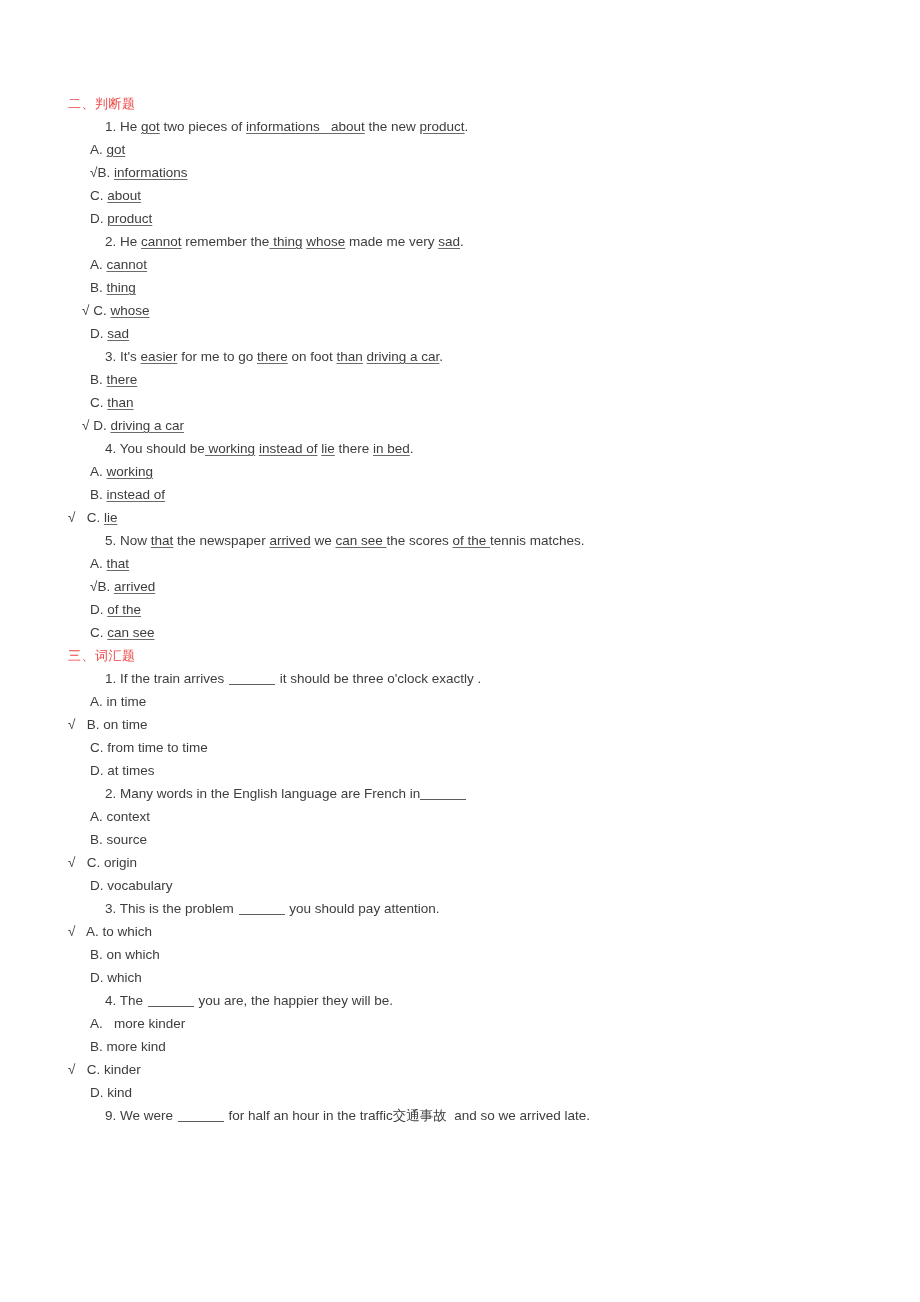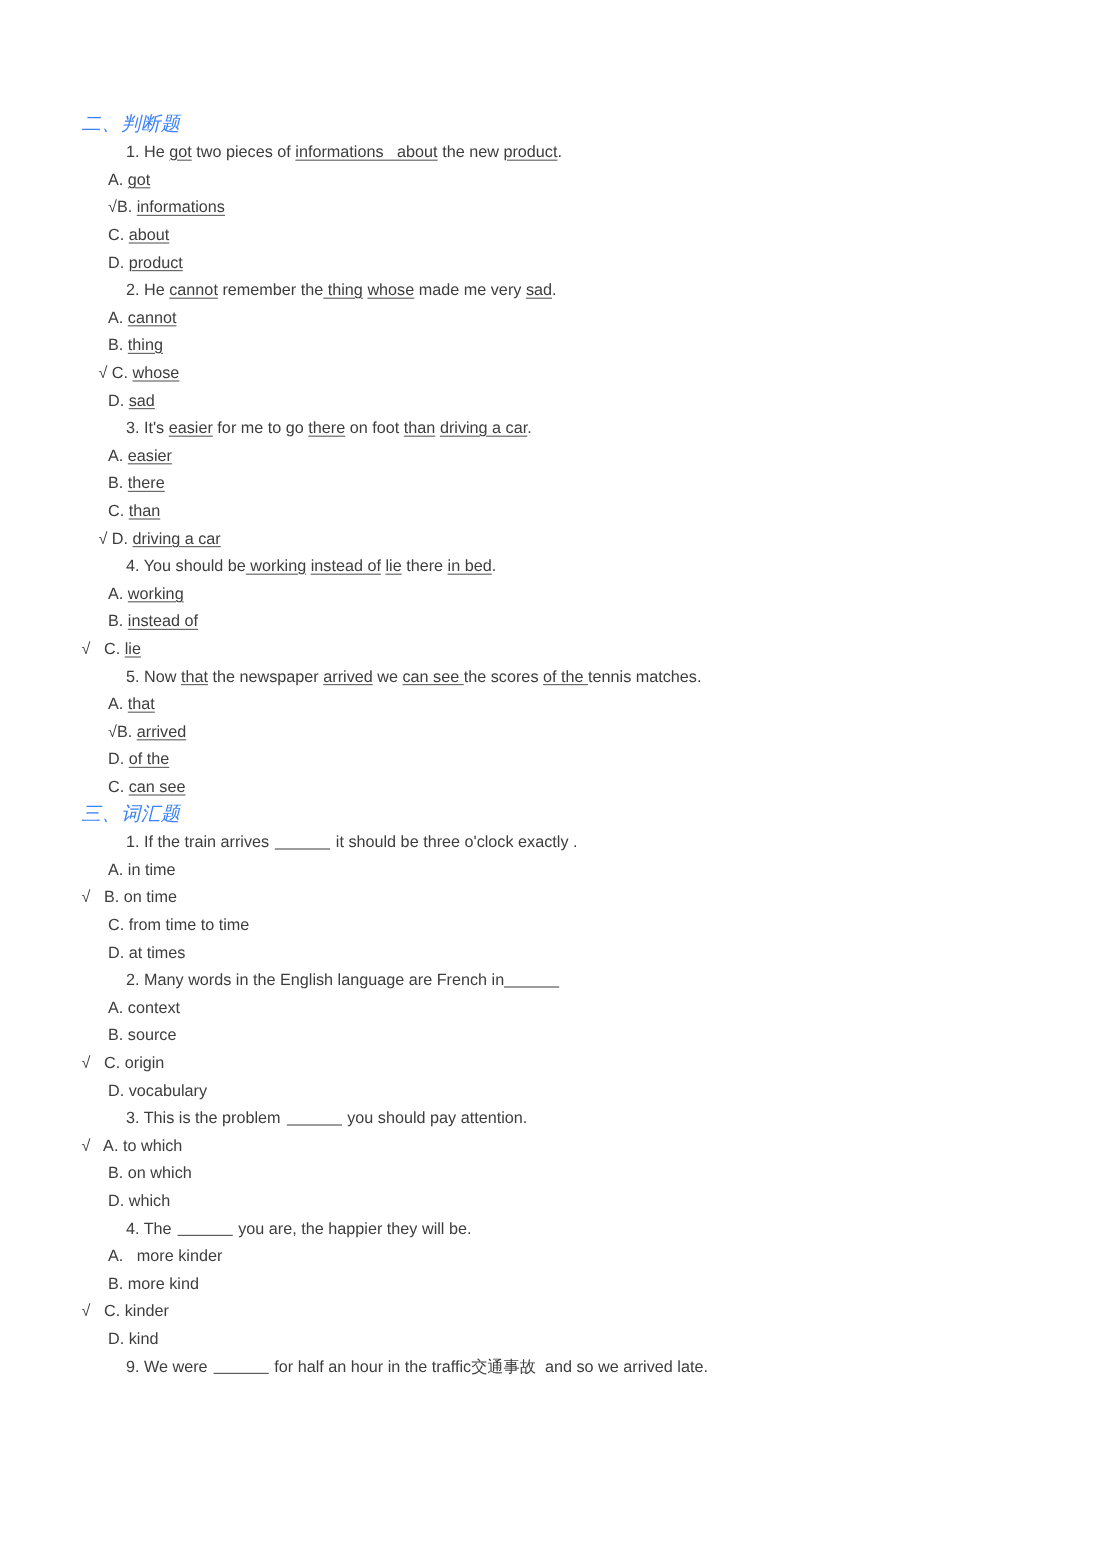--- a/index.html
+++ b/index.html
@@ -15,26 +15,25 @@
     color: #3a3a3a;
     -webkit-font-smoothing: antialiased;
   }
   .page {
     position: absolute;
     left: 68px;
     top: 92px;
     width: 790px;
   }
   .section-head {
-    font-size: 16px;
+    font-size: 13px;
     line-height: 23px;
-    color: #3b82f6;
+    color: #ef4444;
     letter-spacing: 0.5px;
     white-space: pre;
-    font-style: italic;
   }
   .q-line {
     font-size: 13.5px;
     line-height: 23px;
     color: #3d3d3d;
     white-space: pre;
     margin-left: 37px;
   }
   .opt-line {
     font-size: 13.5px;
@@ -74,21 +73,20 @@
     <div class="opt-line"><span>A. </span><span class="u">got</span></div>
     <div class="opt-line chk-tight"><span class="tick">√</span><span>B. </span><span class="u">informations</span></div>
     <div class="opt-line"><span>C. </span><span class="u">about</span></div>
     <div class="opt-line"><span>D. </span><span class="u">product</span></div>
     <div class="q-line"><span>2. </span><span class="">He </span><span class="u">cannot</span><span class=""> remember the</span><span class="u"> thing</span><span class=""> </span><span class="u">whose</span><span class=""> made me very </span><span class="u">sad</span><span class="">.</span></div>
     <div class="opt-line"><span>A. </span><span class="u">cannot</span></div>
     <div class="opt-line"><span>B. </span><span class="u">thing</span></div>
     <div class="opt-line chk-space"><span class="tick">√ </span><span>C. </span><span class="u">whose</span></div>
     <div class="opt-line"><span>D. </span><span class="u">sad</span></div>
     <div class="q-line"><span>3. </span><span class="">It's </span><span class="u">easier</span><span class=""> for me to go </span><span class="u">there</span><span class=""> on foot </span><span class="u">than</span><span class=""> </span><span class="u">driving a car</span><span class="">.</span></div>
-    <div class="opt-line"><span>A. </span><span class="u">easier</span></div>
     <div class="opt-line"><span>B. </span><span class="u">there</span></div>
     <div class="opt-line"><span>C. </span><span class="u">than</span></div>
     <div class="opt-line chk-space"><span class="tick">√ </span><span>D. </span><span class="u">driving a car</span></div>
     <div class="q-line"><span>4. </span><span class="">You should be</span><span class="u"> working</span><span class=""> </span><span class="u">instead of</span><span class=""> </span><span class="u">lie</span><span class=""> there </span><span class="u">in bed</span><span class="">.</span></div>
     <div class="opt-line"><span>A. </span><span class="u">working</span></div>
     <div class="opt-line"><span>B. </span><span class="u">instead of</span></div>
     <div class="opt-line chk-margin"><span class="tick">√   </span><span>C. </span><span class="u">lie</span></div>
     <div class="q-line"><span>5. </span><span class="">Now </span><span class="u">that</span><span class=""> the newspaper </span><span class="u">arrived</span><span class=""> we </span><span class="u">can see </span><span class="">the scores </span><span class="u">of the </span><span class="">tennis matches.</span></div>
     <div class="opt-line"><span>A. </span><span class="u">that</span></div>
     <div class="opt-line chk-tight"><span class="tick">√</span><span>B. </span><span class="u">arrived</span></div>

